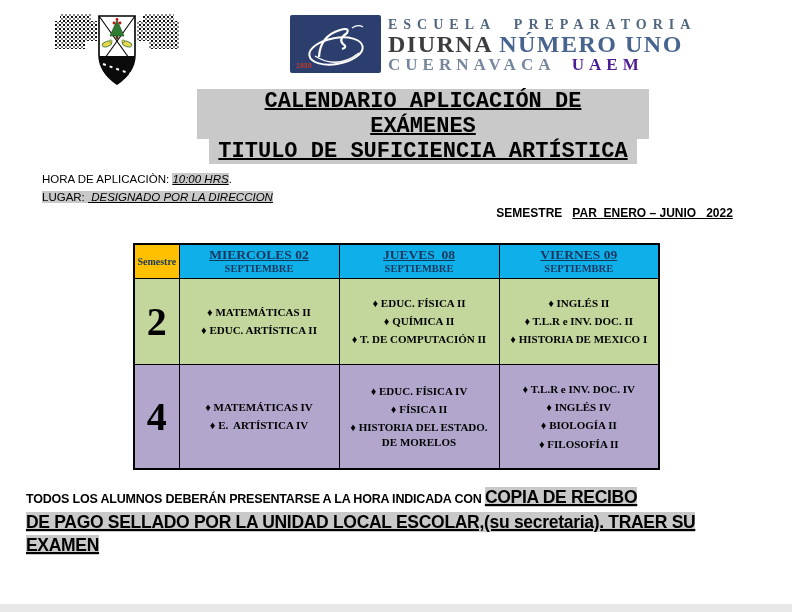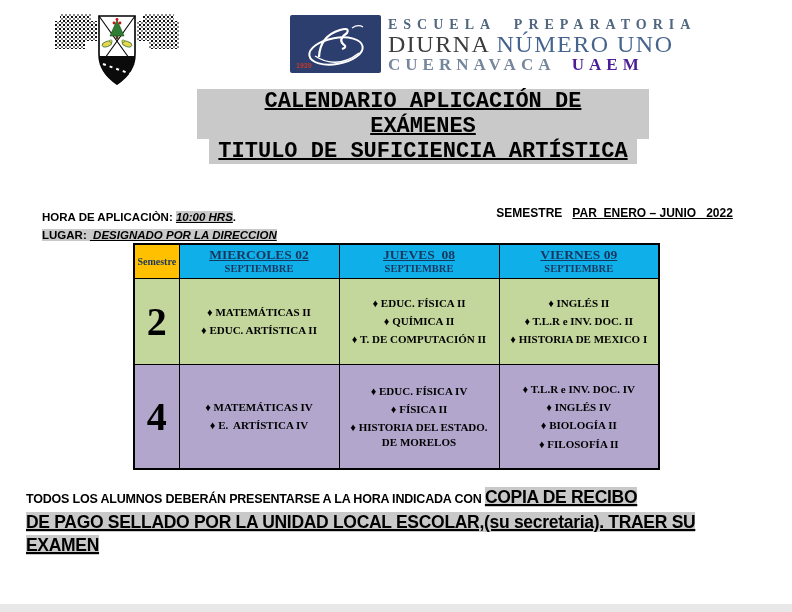--- a/index.html
+++ b/index.html
@@ -7,39 +7,39 @@
     position:relative;width:792px;height:604px;margin:0 auto;
     background:#ffffff;overflow:hidden;
     font-family:"Liberation Sans",sans-serif;color:#000;
   }
 
   
   .crest{position:absolute;left:55px;top:8px;width:124px;height:82px;}
   .bluelogo{position:absolute;left:290px;top:15px;width:91px;height:58px;}
   .logotext{position:absolute;left:388px;top:17px;width:350px;font-family:"Liberation Serif",serif;}
   .lt1{font-size:14px;font-weight:bold;color:#51677f;letter-spacing:6px;word-spacing:9px;line-height:15px;}
-  .lt2{font-size:24px;font-weight:normal;line-height:24px;letter-spacing:1.5px;}
+  .lt2{font-size:24px;font-weight:bold;line-height:24px;letter-spacing:1.5px;}
   .lt2 .dark{color:#3d3d3f;}
   .lt2 .blue{color:#47648f;}
   .lt3{font-size:17px;font-weight:bold;line-height:18px;letter-spacing:5px;word-spacing:8px;}
   .lt3 .light{color:#76879d;}
   .lt3 .dark{color:#4c1d95;}
 
   
   .title-block{
     position:absolute;left:197px;top:89px;width:452px;text-align:center;
     font-family:Liberation Mono, monospace;font-weight:bold;font-size:22px;line-height:25px;
   }
   .title-line{
     display:inline-block;background:#c9c9c9;padding:0 9px;
     text-decoration:underline;text-decoration-thickness:2px;
   }
 
   
-  .info{position:absolute;left:42px;top:170px;font-size:11.5px;font-weight:bold;line-height:18px;margin-top:38px;}
+  .info{position:absolute;left:42px;top:170px;font-size:11.5px;font-weight:normal;line-height:18px;}
   .hl{background:#c9c9c9;}
   .ital-val{font-style:italic;text-decoration:underline;background:#c9c9c9;white-space:pre;}
   .sem-line{position:absolute;left:483px;top:192px;font-size:12px;font-weight:bold;white-space:pre;}
   .sem-value{text-decoration:underline;margin-left:10px;white-space:pre;}
 
   
   .sched{
     position:absolute;left:133px;top:243px;border-collapse:collapse;table-layout:fixed;
     font-family:"Liberation Serif",serif;text-align:center;border:2px solid #000;
   }

